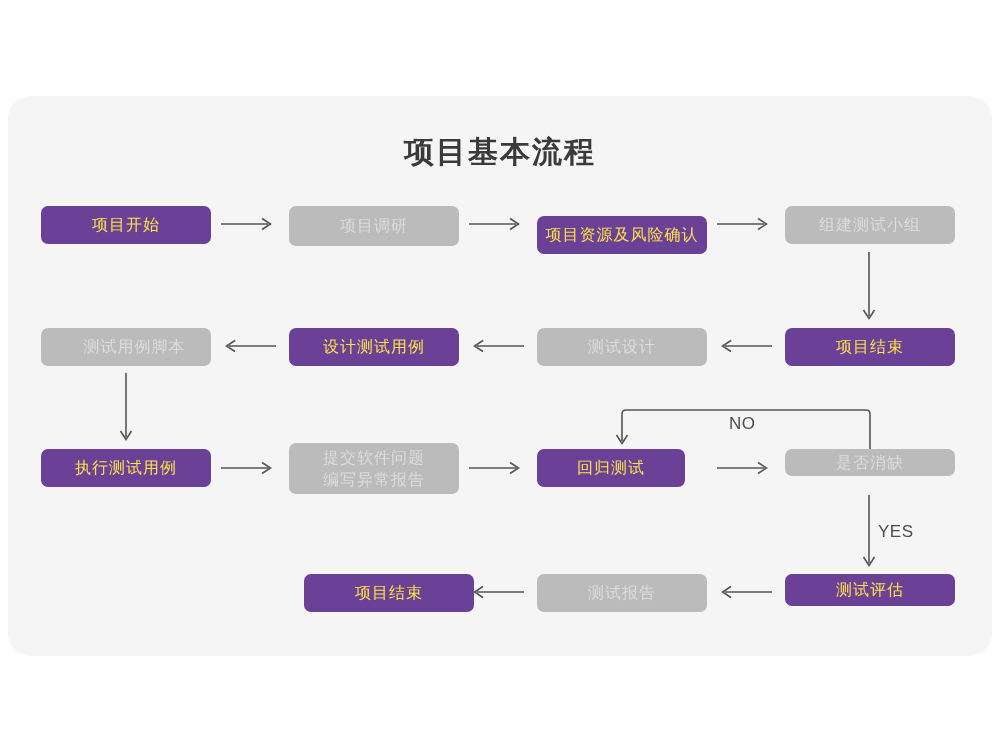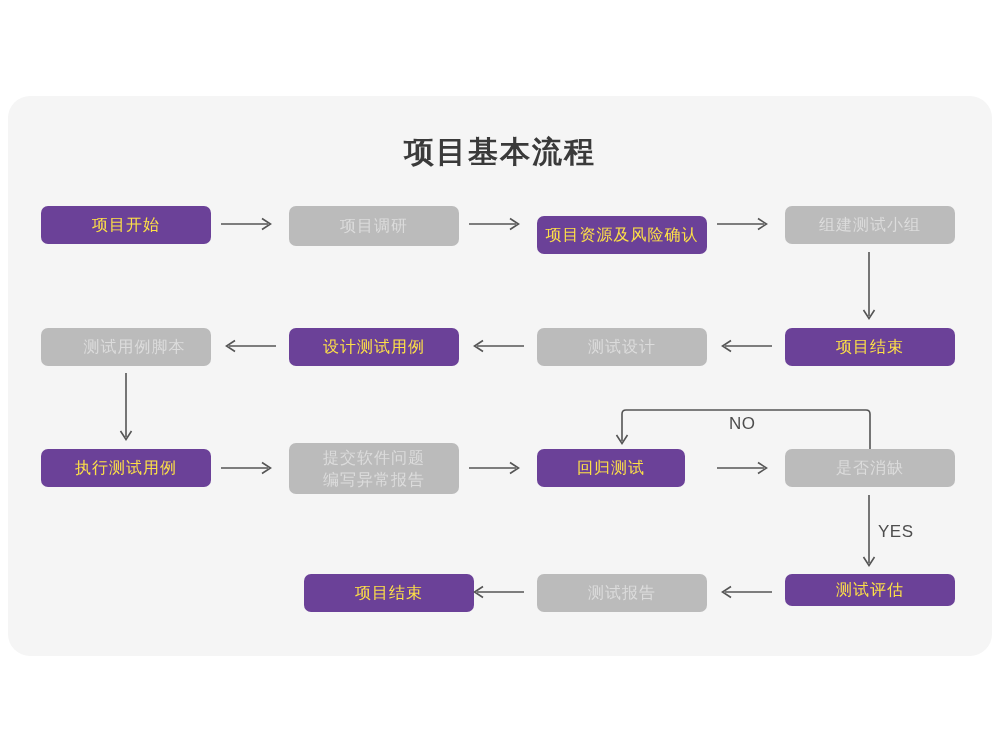--- a/index.html
+++ b/index.html
@@ -201,21 +201,21 @@
 
   <div class="node purple" style="left:537px; top:449px; width:148px; height:38px;">回归测试</div>
 
   <div class="harrow" style="left:717px; top:461px; width:55px;">
     <svg width="55" height="14" viewBox="0 0 55 14">
       <path d="M0 7 H47" stroke="#555555" stroke-width="1.6" fill="none"></path>
       <path d="M41 1.5 L49.5 7 L41 12.5" stroke="#555555" stroke-width="1.6" fill="none"></path>
     </svg>
   </div>
 
-  <div class="node gray" style="left:785px; top:449px; width:170px; height:38px;">是否消缺</div>
+  <div class="node gray" style="left:785px; top:449px; width:170px; height:27px;">是否消缺</div>
 
   <div class="varrow" style="left:862px; top:495px; height:76px;">
     <svg width="14" height="76" viewBox="0 0 14 76">
       <path d="M7 0 V68" stroke="#555555" stroke-width="1.6" fill="none"></path>
       <path d="M1.5 62 L7 70.5 L12.5 62" stroke="#555555" stroke-width="1.6" fill="none"></path>
     </svg>
   </div>
   <div class="edge-label" style="left:878px; top:522px;">YES</div>
 
   <div class="node purple" style="left:289px; top:574px; width:170px; height:38px;margin-left:15px;">项目结束</div>

